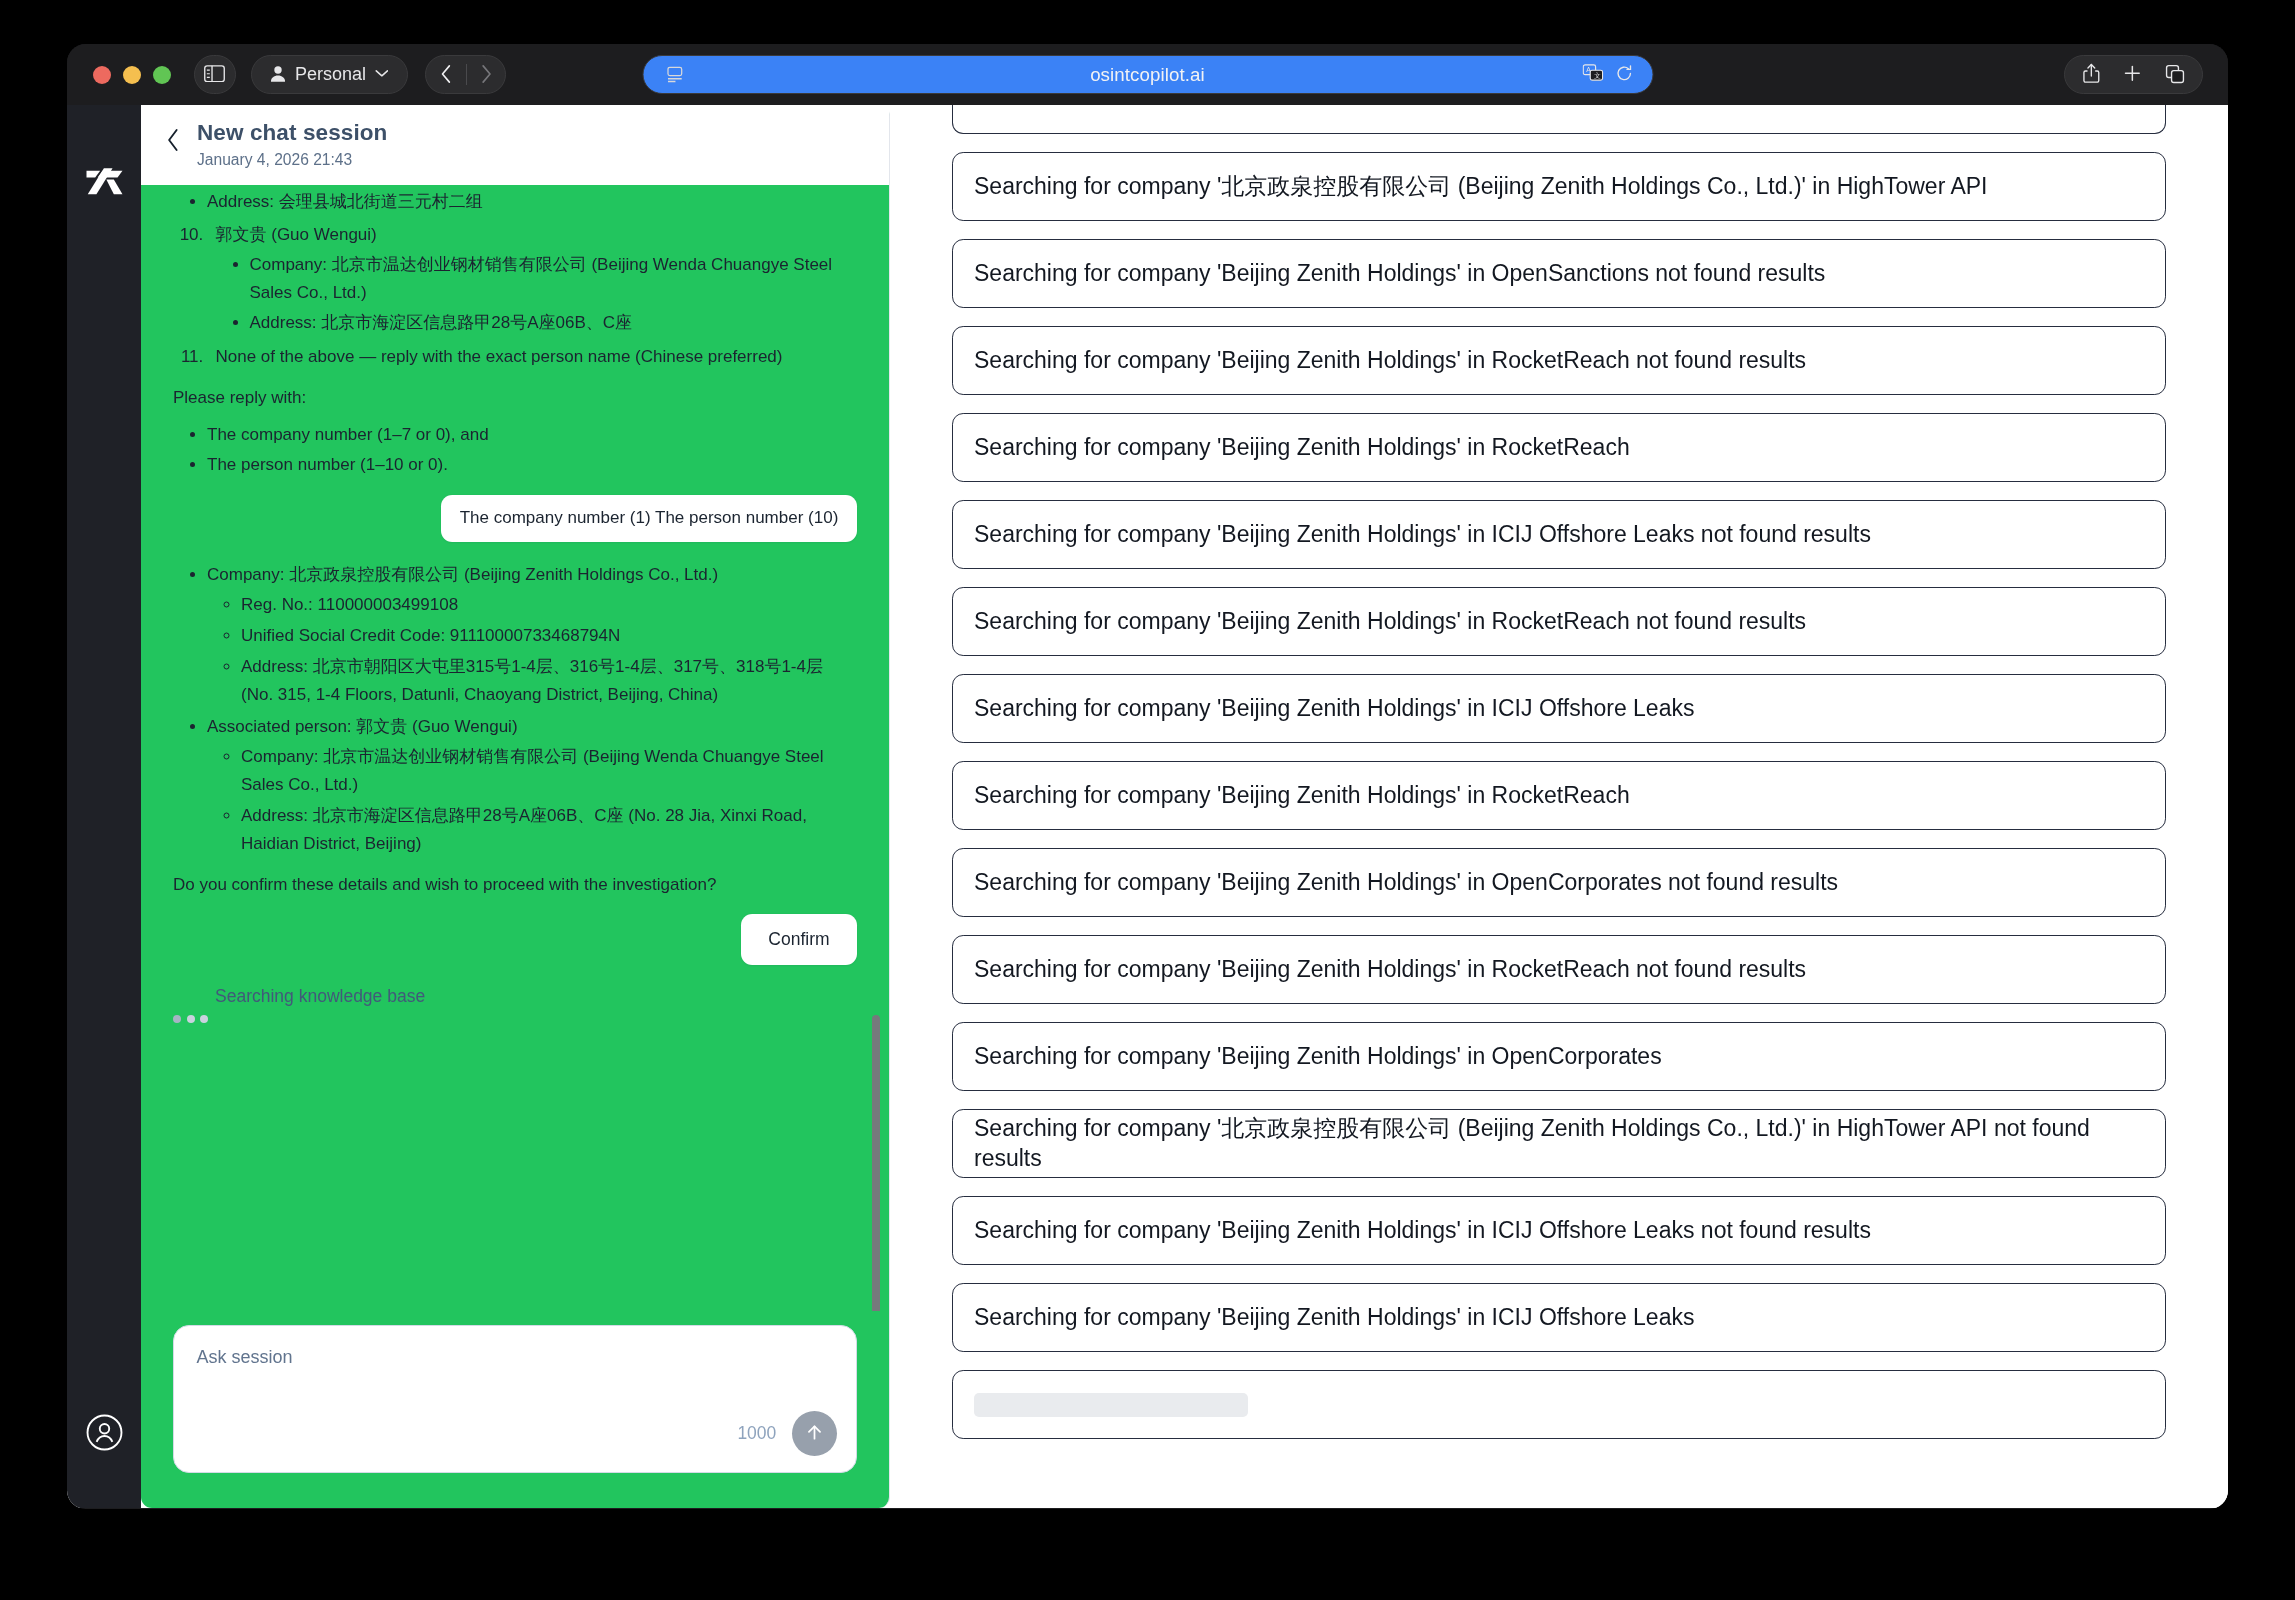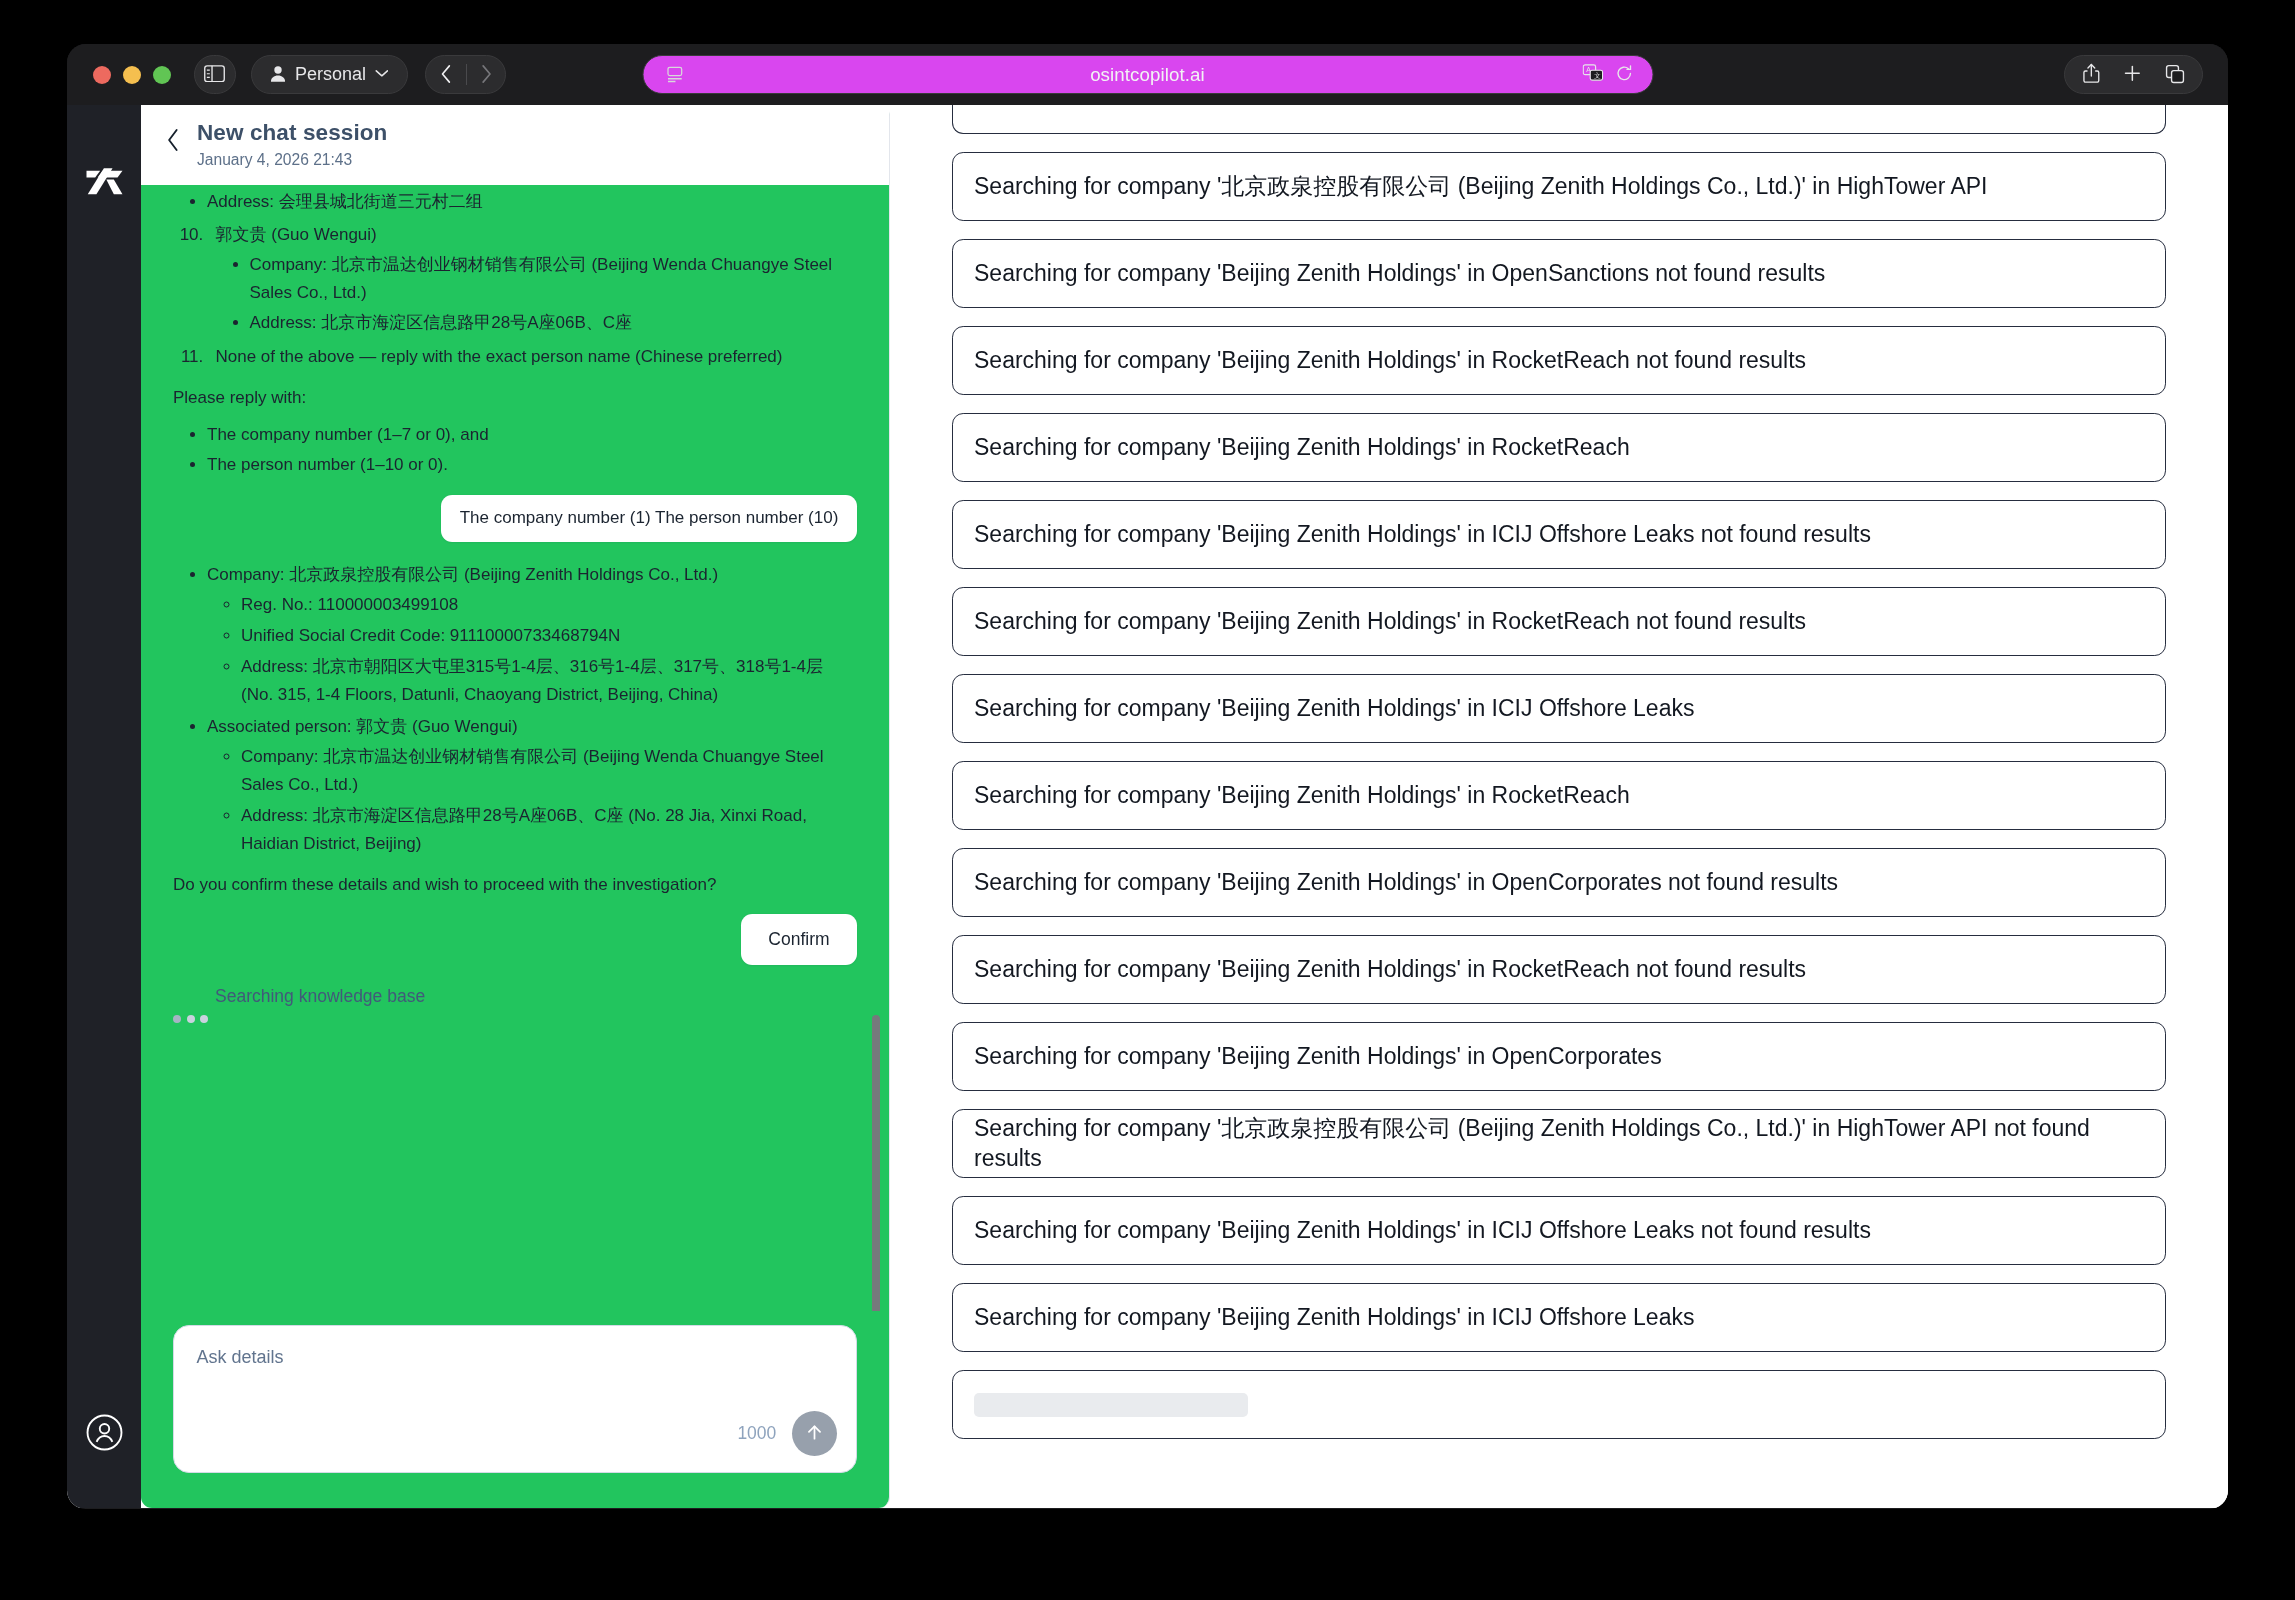--- a/index.html
+++ b/index.html
@@ -49,21 +49,21 @@
   .profile-label { color: #e7e7e9; font-size: 18px; }
   .nav-btns { margin-left: 17.5px; width: 81px; gap: 0; }
   .nav-btns .divider { width: 0.6px; height: 21px; background: #4a4a4d; }
   .nav-arrow { width: 40px; display: flex; align-items: center; justify-content: center; }
 
   .urlbar-wrap {
     position: absolute; left: 50%; transform: translateX(-50%);
     width: 1011px;
   }
   .urlbar {
-    background: #d946ef;
+    background: #3b82f6;
     border: 0.6px solid #3a3a3c;
     border-radius: 623px;
     height: 39px;
     display: flex; align-items: center;
     position: relative;
   }
   .url-text {
     width: 100%; text-align: center;
     color: #f2f2f4; font-size: 18.7px; letter-spacing: 0.1px;
   }
@@ -432,21 +432,21 @@
               <span class="dot"></span>
               <span class="dot"></span>
           </div>
         </div>
 
         <div class="chat-scrollbar"></div>
       </div>
 
       <div class="composer-wrap">
         <div class="composer">
-          <div class="composer-placeholder">Ask details</div>
+          <div class="composer-placeholder">Ask session</div>
           <div class="composer-foot">
             <span class="char-count">1000</span>
             <span class="send-btn">
               <span>
                 <svg width="21" height="21" viewBox="0 0 34 34" fill="none" stroke="#ffffff" stroke-width="2.8" stroke-linecap="round" stroke-linejoin="round">
                   <line x1="17" y1="27" x2="17" y2="7"></line>
                   <polyline points="8,16 17,7 26,16"></polyline>
                 </svg>
               </span>
             </span>

